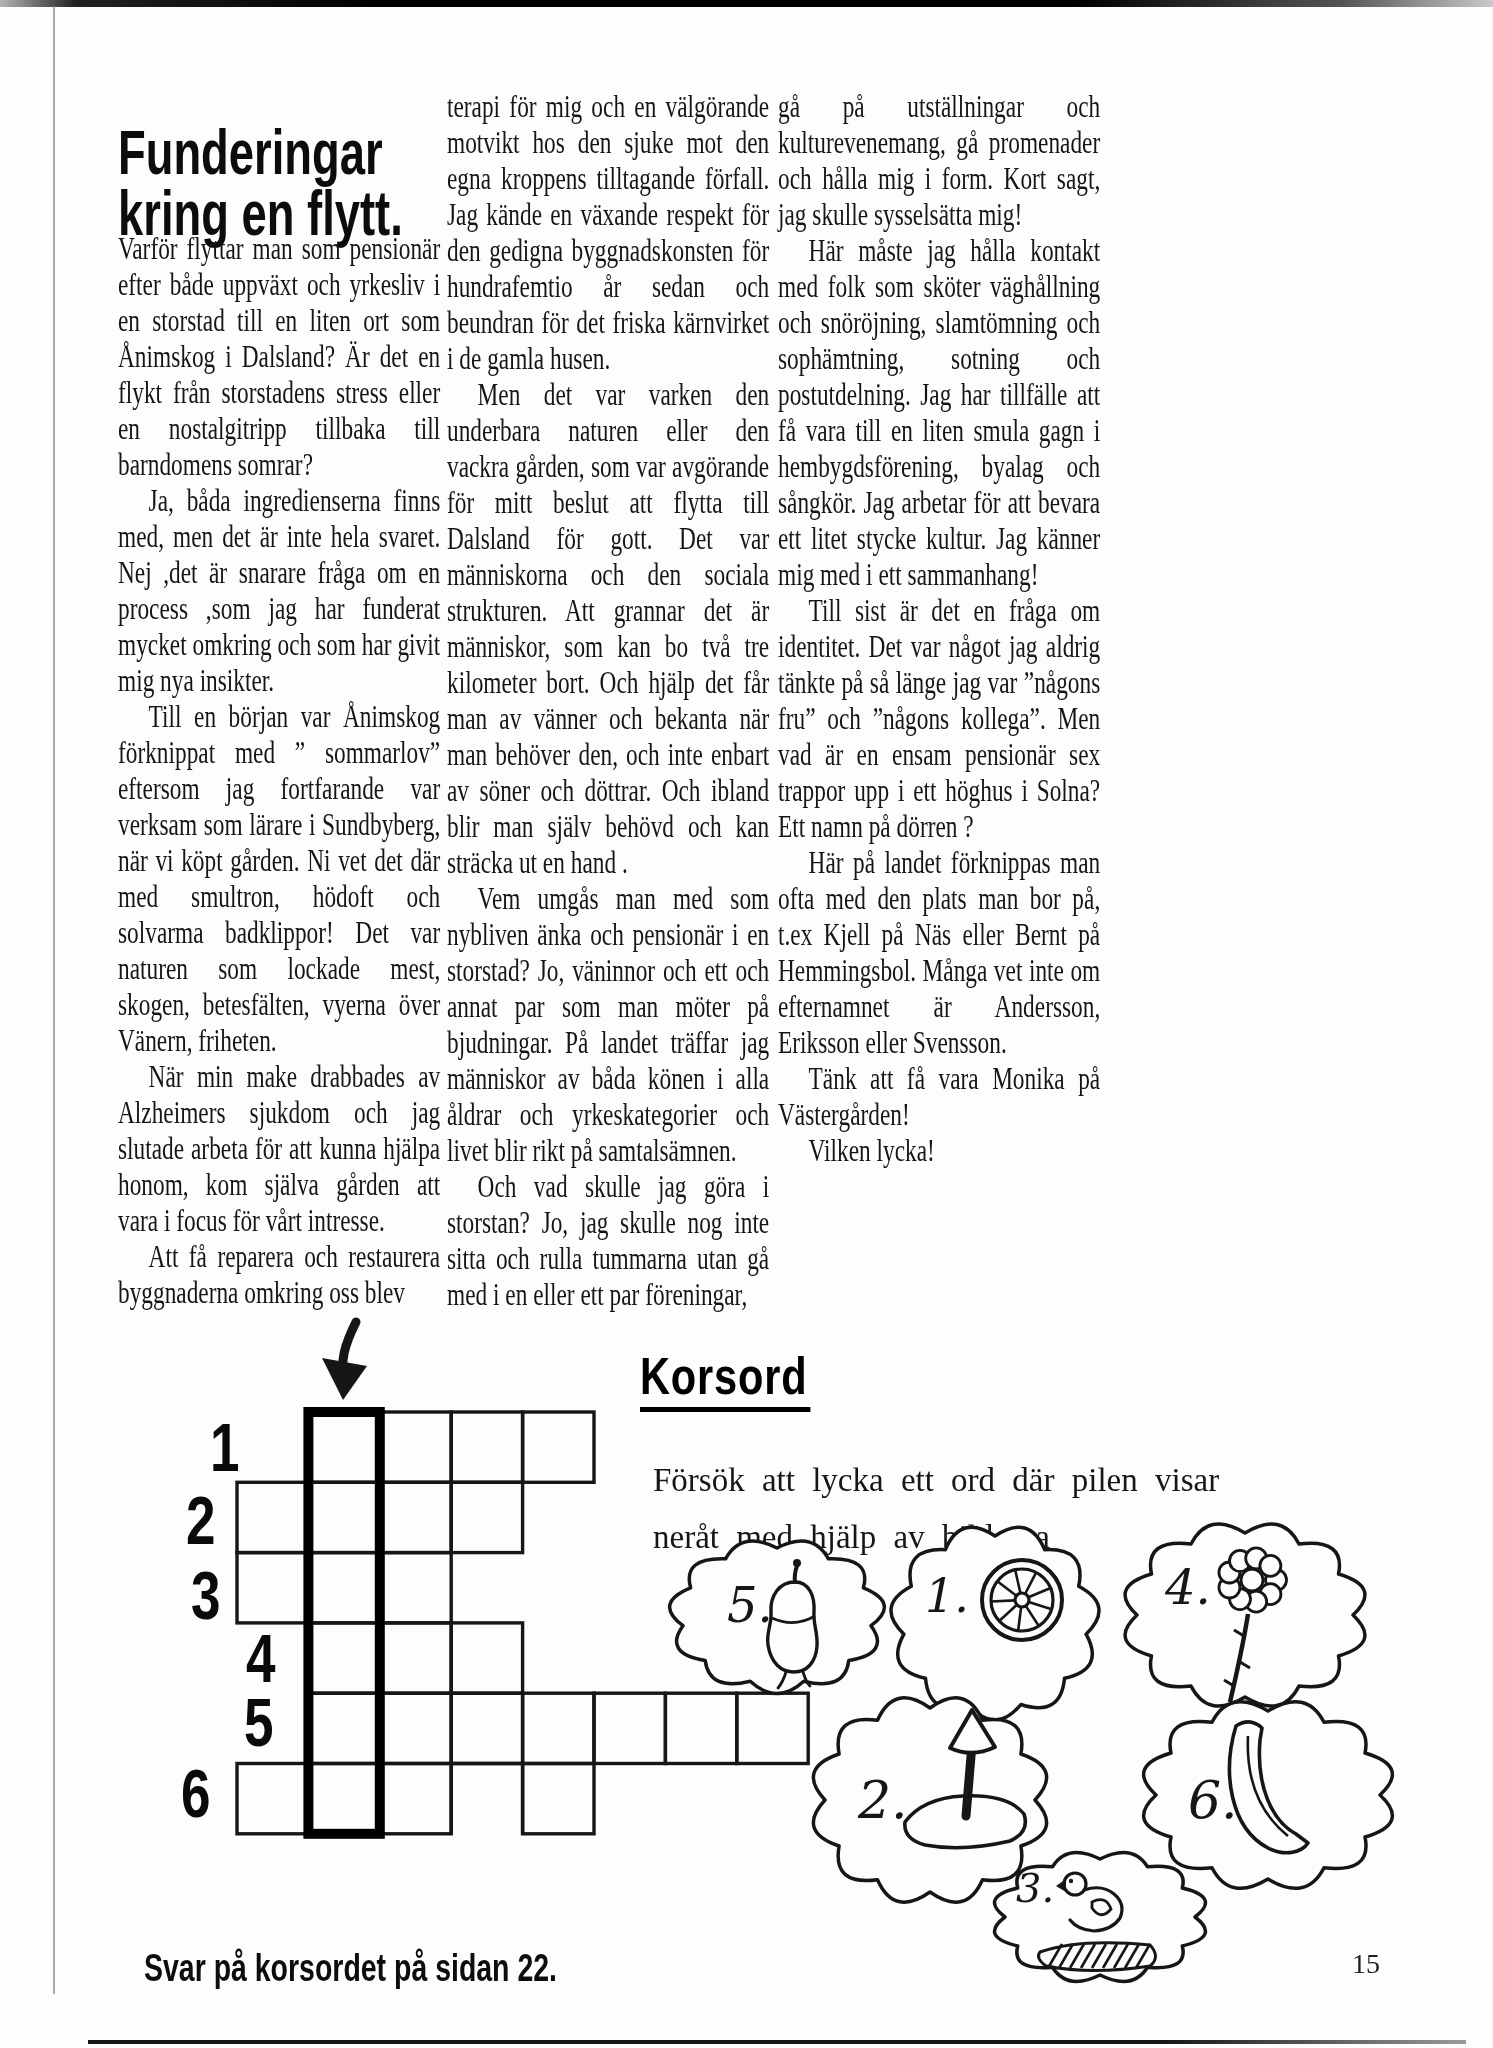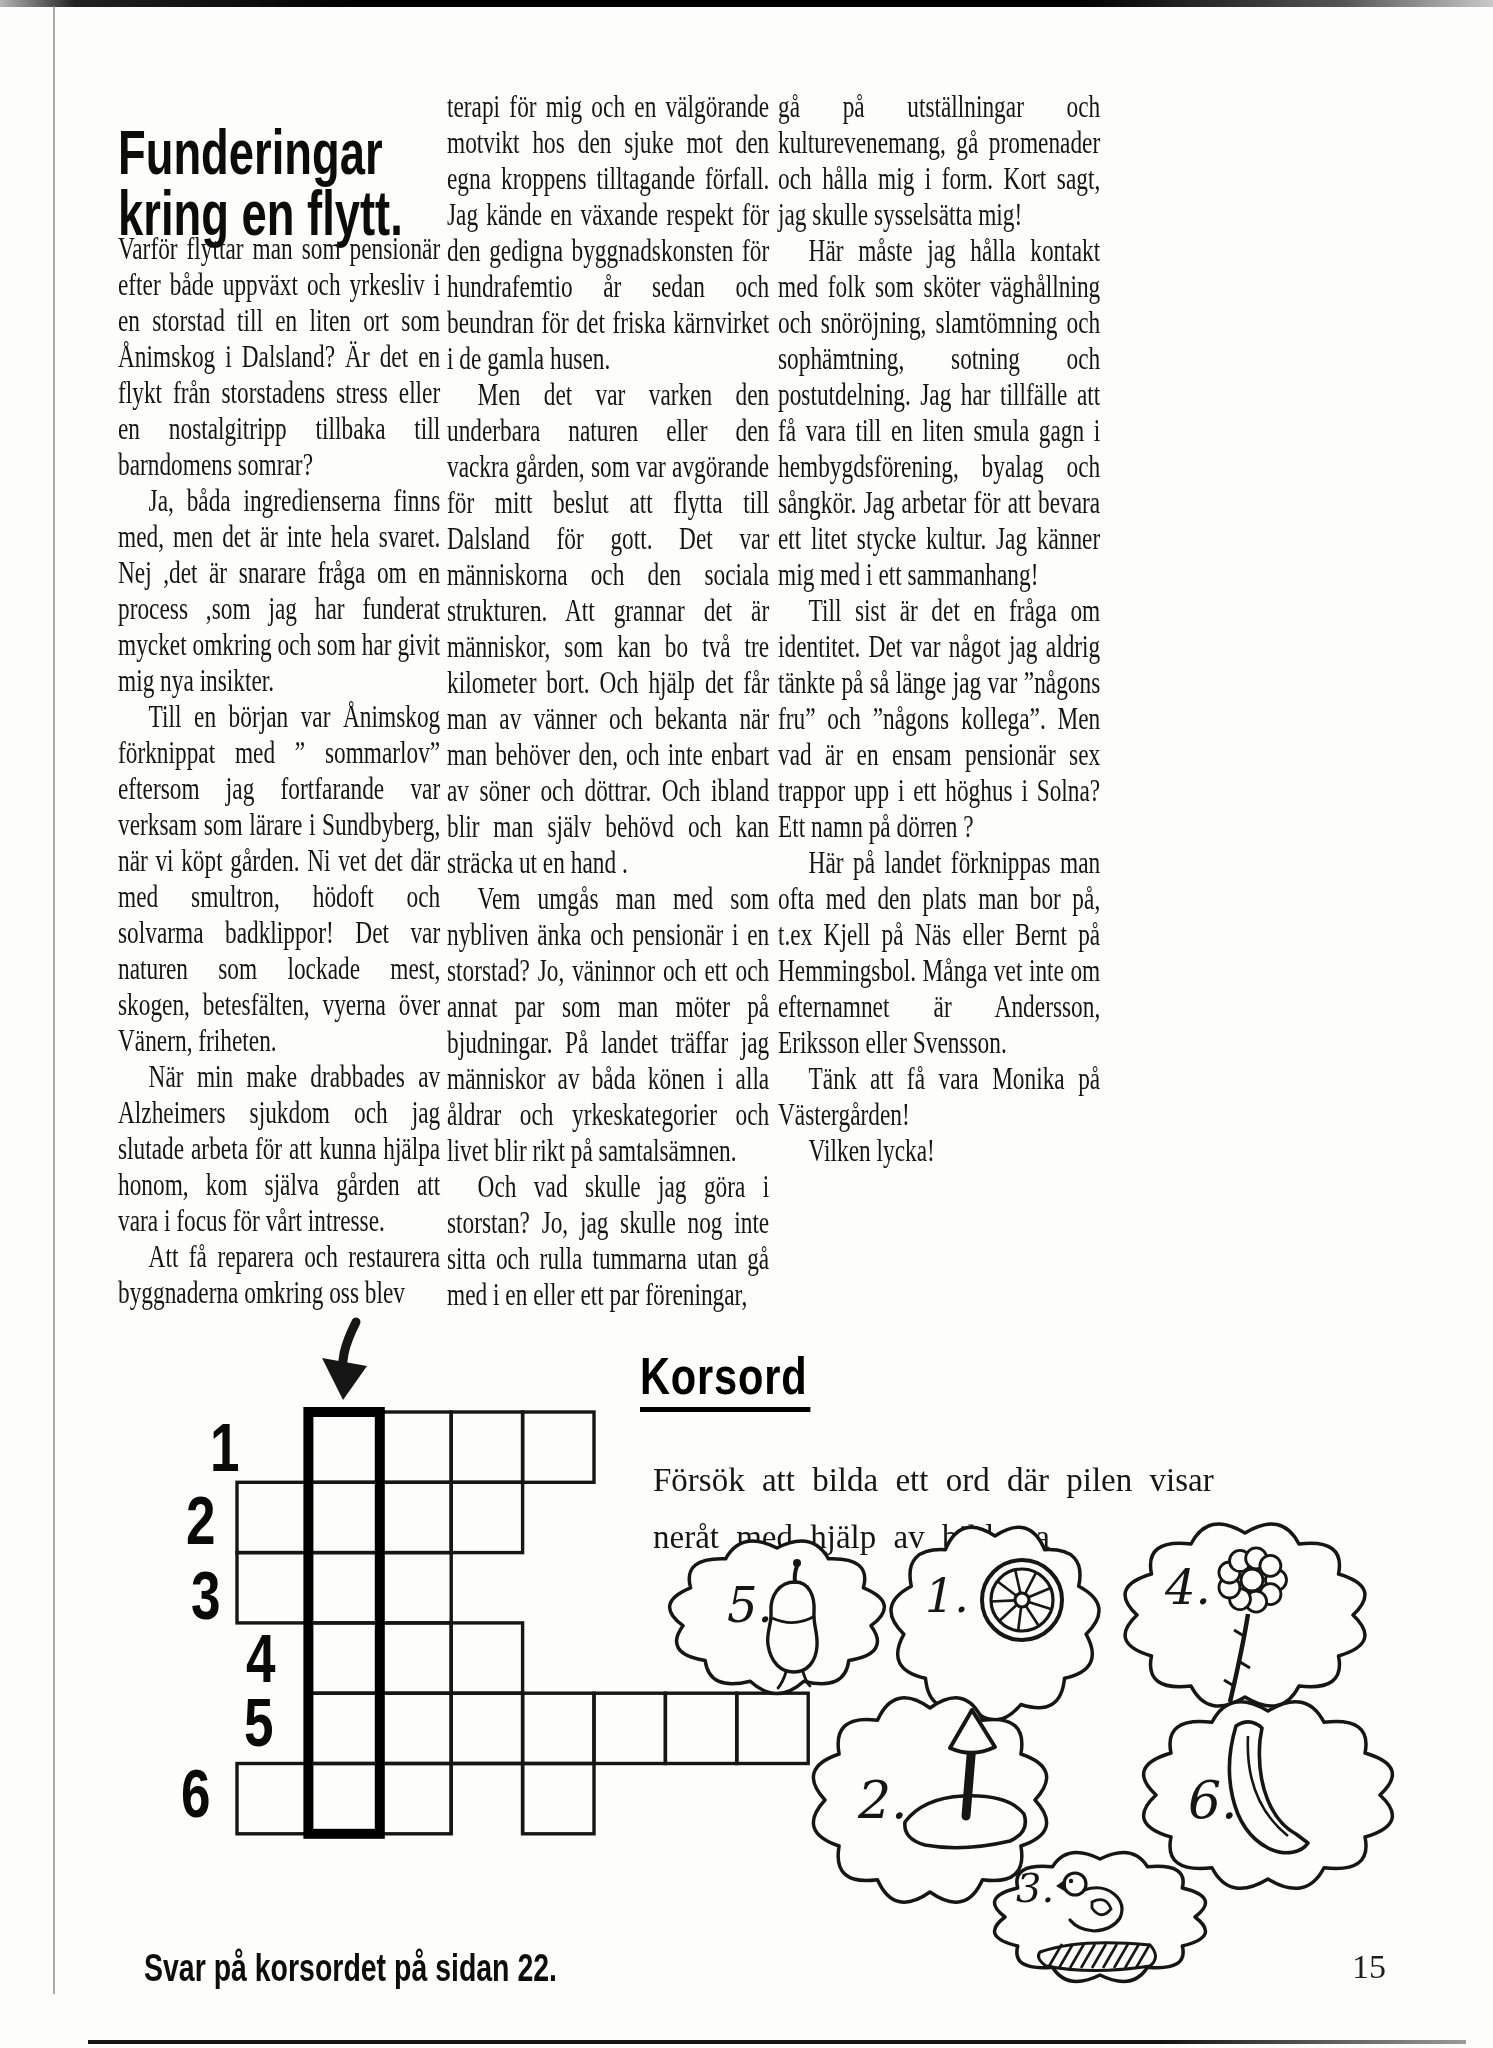--- a/index.html
+++ b/index.html
@@ -24,21 +24,21 @@
   .korsord-title{position:absolute;left:640px;top:1348px;font-family:"Liberation Sans",sans-serif;
     font-weight:700;font-size:52px;line-height:56px;color:#000;border-bottom:5px solid #000;
     padding:0 4px 3px 0;transform:scaleX(.8);transform-origin:0 0;letter-spacing:1px;}
   .korsord-inst{position:absolute;left:653px;top:1452px;font-size:33px;line-height:57px;
     word-spacing:9px;color:#161616;width:700px;}
   .grid-num{position:absolute;font-family:"Liberation Sans",sans-serif;font-weight:700;
     font-size:68px;line-height:1;color:#0a0a0a;transform:scaleX(.78);transform-origin:0 0;}
   .svar{position:absolute;left:144px;top:1946px;font-family:"Liberation Sans",sans-serif;
     font-weight:700;font-size:39px;color:#0d0d0d;transform:scaleX(.73);transform-origin:0 0;
     white-space:nowrap;}
-  .pagenum{position:absolute;left:1352px;top:1948px;font-size:34px;color:#1e1e1e;}
+  .pagenum{position:absolute;left:1352px;top:1948px;font-size:28px;color:#1e1e1e;}
   #art{position:absolute;left:0;top:0;}
 </style>
 </head>
 <body>
 
 <div class="page">
   <div class="scan-top"></div>
   <div class="scan-left"></div>
   <div class="scan-bottom"></div>
 
@@ -67,21 +67,21 @@
     <p class="ind">Här måste jag hålla kontakt med folk som sköter väghållning och snöröjning, slamtömning och sophämtning, sotning och postutdelning. Jag har tillfälle att få vara till en liten smula gagn i hembygdsförening, byalag och sångkör. Jag arbetar för att bevara ett litet stycke kultur. Jag känner mig med i ett sammanhang!</p>
     <p class="ind">Till sist är det en fråga om identitet. Det var något jag aldrig tänkte på så länge jag var ”någons fru” och ”någons kollega”. Men vad är en ensam pensionär sex trappor upp i ett höghus i Solna? Ett namn på dörren ?</p>
     <p class="ind">Här på landet förknippas man ofta med den plats man bor på, t.ex Kjell på Näs eller Bernt på Hemmingsbol. Många vet inte om efternamnet är Andersson, Eriksson eller Svensson.</p>
     <p class="ind">Tänk att få vara Monika på Västergården!</p>
     <p class="ind">Vilken lycka!</p>
   </div>
 
   <div class="korsord-title">Korsord</div>
 
   <div class="korsord-inst">
-    <div>Försök  att bilda ett ord där pilen visar</div>
+    <div>Försök  att lycka ett ord där pilen visar</div>
     <div>neråt med hjälp av bilderna</div>
   </div>
 
   <div class="grid-num" style="left:210px;top:1413px;">1</div>
   <div class="grid-num" style="left:186px;top:1486px;">2</div>
   <div class="grid-num" style="left:191px;top:1561px;">3</div>
   <div class="grid-num" style="left:246px;top:1624px;">4</div>
   <div class="grid-num" style="left:244px;top:1688px;">5</div>
   <div class="grid-num" style="left:181px;top:1759px;">6</div>
 

